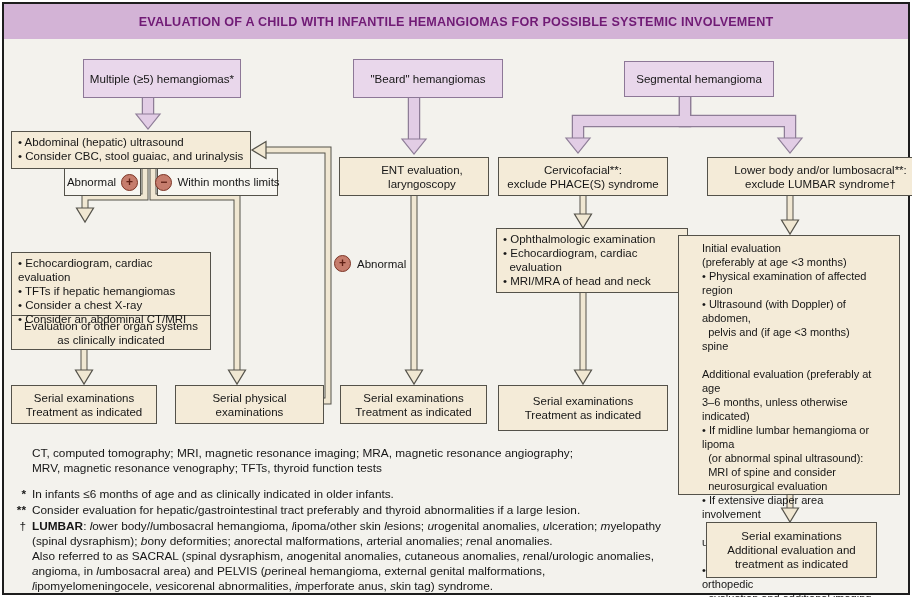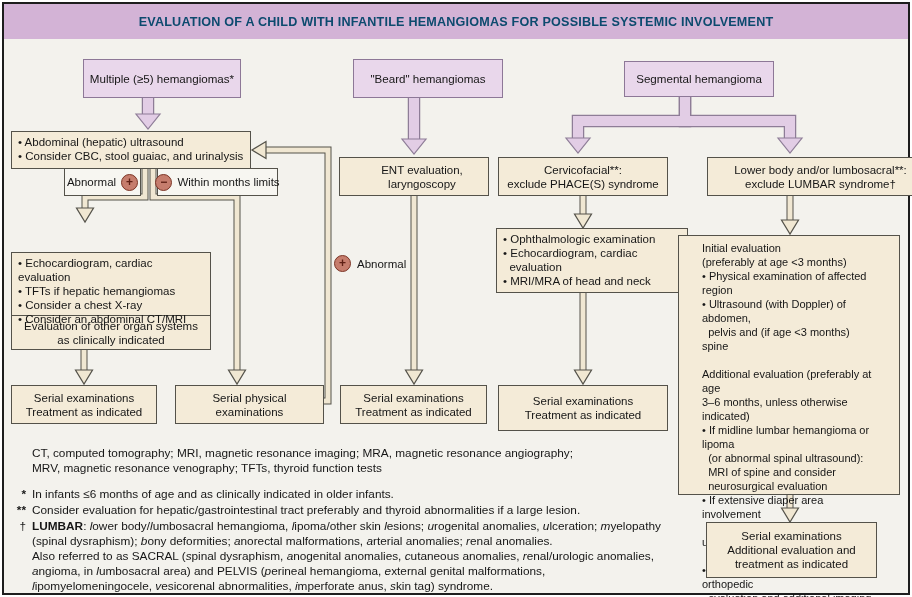--- a/index.html
+++ b/index.html
@@ -10,21 +10,21 @@
   
   .conn-tan .d{fill:none;stroke:#54524a;stroke-width:7;}
   .conn-tan .f{fill:none;stroke:#f0e7d2;stroke-width:5;}
   .conn-tan .h{fill:#f0e7d2;stroke:#54524a;stroke-width:1.2;}
   .conn-lav .d{fill:none;stroke:#8e7d97;stroke-width:12.5;}
   .conn-lav .f{fill:none;stroke:#e2cde5;stroke-width:10;}
   .conn-lav .h{fill:#e2cde5;stroke:#8e7d97;stroke-width:1.2;}
 
   .abs{position:absolute;box-sizing:border-box;}
   #banner{left:4px;top:4px;width:904px;height:35px;background:#d3b3d6;display:flex;align-items:center;justify-content:center;}
-  #banner span{font-weight:bold;font-size:12.6px;letter-spacing:.2px;color:#0c4a6e;}
+  #banner span{font-weight:bold;font-size:12.6px;letter-spacing:.2px;color:#701a75;}
 
   .lavbox{background:#e9d7eb;border:1px solid #8d7897;display:flex;align-items:center;justify-content:center;
           text-align:center;font-size:11.6px;line-height:14px;white-space:pre-line;margin-left:14px;}
   .box{border:1px solid #54524a;background:#f4ebd8;font-size:11.5px;line-height:14px;}
   .box.center{display:flex;align-items:center;justify-content:center;text-align:center;white-space:pre-line;}
   .box.bullets{padding:3px 4px 2px 6px;white-space:pre-wrap;}
   .echo-top{padding:3px 4px 2px 6px;white-space:pre-wrap;border-bottom:1px solid #54524a;height:63px;box-sizing:border-box;}
   .echo-bottom{display:flex;align-items:center;justify-content:center;text-align:center;white-space:pre-line;height:33px;}
   .bigbox{font-size:11px;line-height:14px;padding:5px 23px;white-space:pre-wrap;}
 

